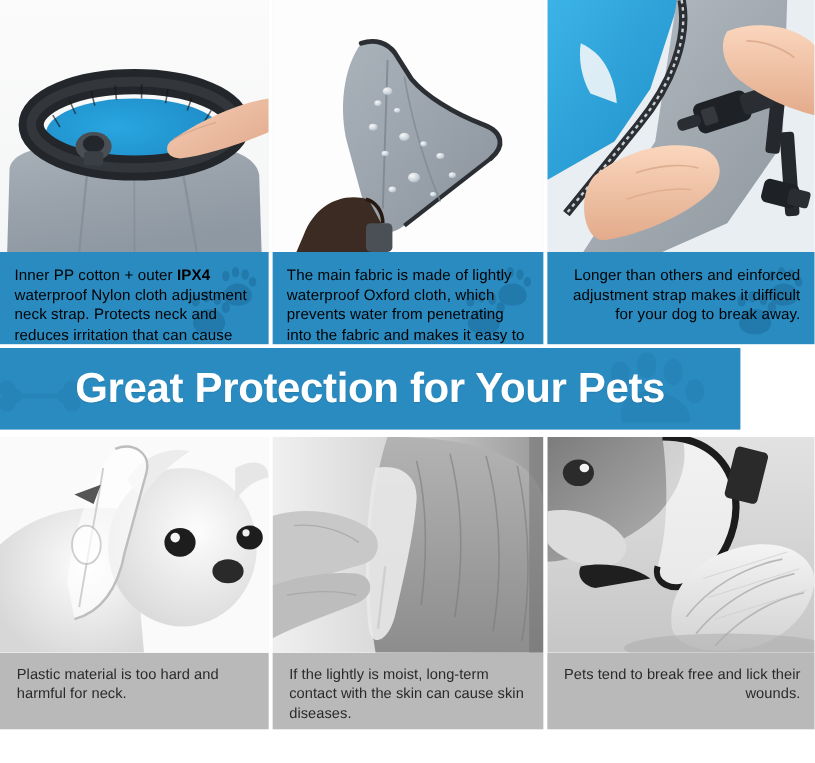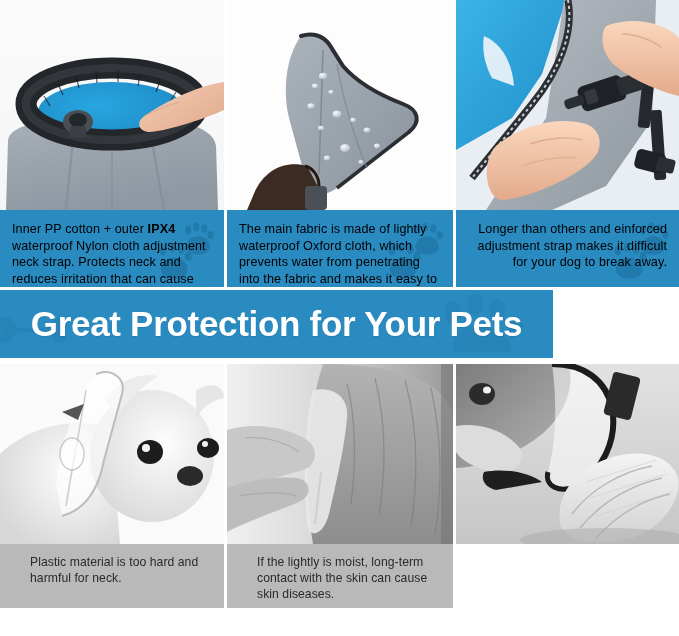--- a/index.html
+++ b/index.html
@@ -23,32 +23,32 @@
   .capblue{position:relative;background:#2a8bc0;color:#000000;
            padding:11px 12px 12px 12px;box-sizing:border-box;
            height:77px;overflow:hidden;}
   .capblue .txt{font-size:12.6px;line-height:1.32;font-weight:400;
                 letter-spacing:.1px;position:relative;z-index:3;}
   .capblue .txt b{font-weight:700;}
   .paws{position:absolute;right:6px;bottom:4px;width:66px;height:64px;
         z-index:1;opacity:.55;}
 
   
-  .banner{position:relative;width:553px;height:68px;background:#2a8bc0;
+  .banner{position:relative;width:617px;height:68px;background:#2a8bc0;
           margin-top:3px;overflow:hidden;display:flex;align-items:center;
           justify-content:center;}
   .banner .headline{position:relative;z-index:4;color:#ffffff;
       font-size:35px;font-weight:700;letter-spacing:-.3px;
       font-family:"Liberation Sans","DejaVu Sans",sans-serif;
       text-shadow:0 1px 1px rgba(0,0,0,.10);}
   .bannerdeco{position:absolute;z-index:1;opacity:.33;}
 
   
   .capgrey{background:#b9b9b9;color:#2a2a2a;
-           padding:10px 12px 10px 30px;box-sizing:border-box;
+           padding:10px 12px 10px 14px;box-sizing:border-box;
            height:64px;overflow:hidden;}
   .capgrey .txt{font-size:12.2px;line-height:1.32;letter-spacing:.05px;}
   .midgap{height:6px;width:679px;background:#fff;}
 </style>
 </head>
 <body>
 
 <div class="page">
 
   <div class="row">
@@ -425,16 +425,19 @@
           </g>
           <g stroke="#cacaca" stroke-width="0.8" opacity=".7">
             <path d="M130 118 L200 96"></path>
               <path d="M134 134 L210 110"></path>
               <path d="M140 152 L216 128"></path>
           </g>
 
           <ellipse cx="150" cy="176" rx="86" ry="12" fill="#aaaaaa" opacity=".5"></ellipse>
         </svg>
       </div>
+      <div class="capgrey">
+        <div class="txt">Pets tend to break free and lick their wounds.</div>
+      </div>
     </div>
   </div>
 
 </div>
 
 </body></html>

